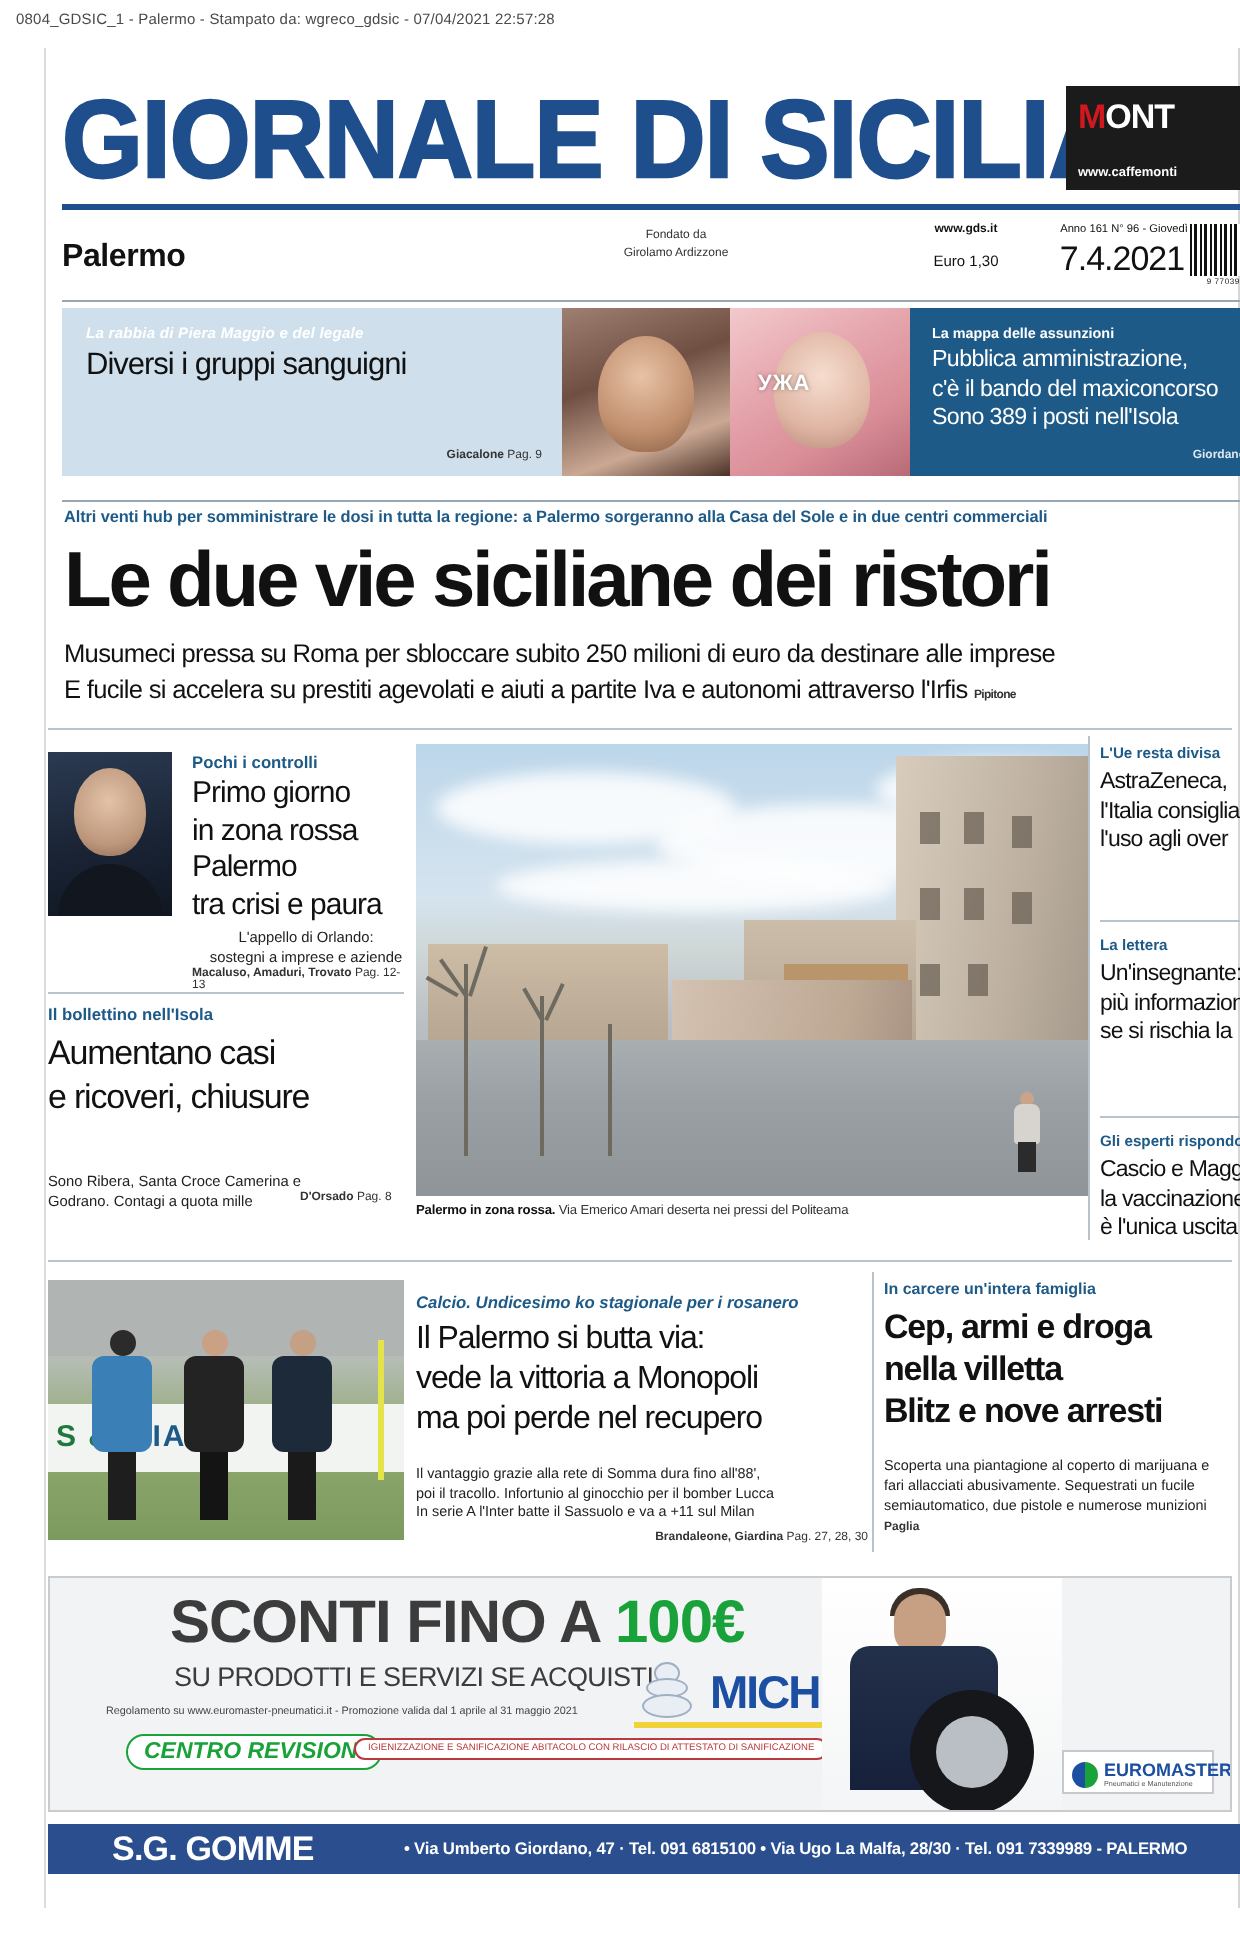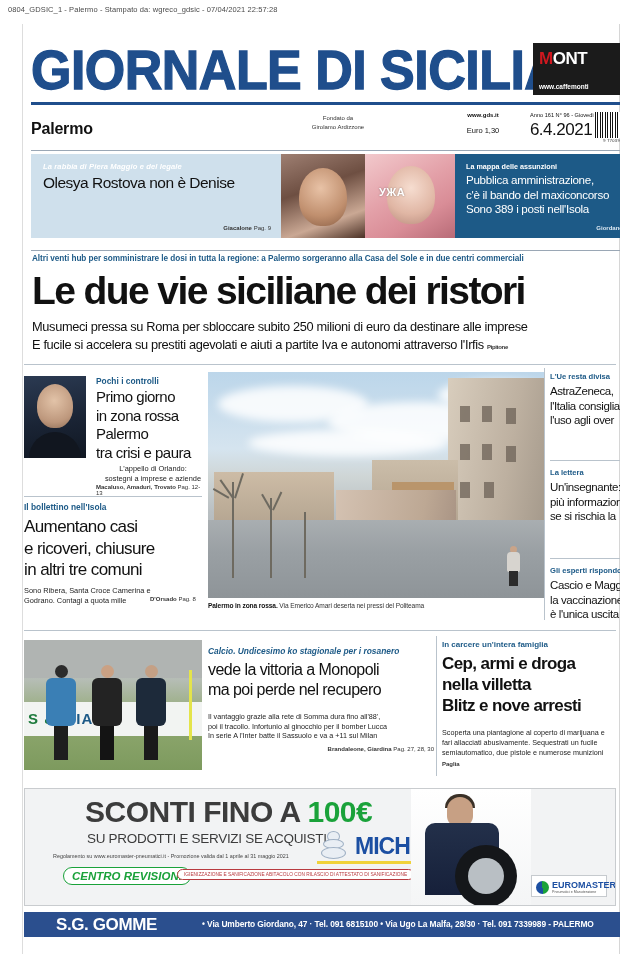--- a/index.html
+++ b/index.html
@@ -379,31 +379,31 @@
 
     <div class="infobar">
       <div class="city">Palermo</div>
       <div class="founded">
         <div>Fondato da</div>
         <div>Girolamo Ardizzone</div>
       </div>
       <div class="webs">www.gds.it</div>
       <div class="price">Euro 1,30</div>
       <div class="issue">Anno 161 N° 96 - Giovedì</div>
-      <div class="dateline">6.4.2021</div>
+      <div class="dateline">7.4.2021</div>
       <div class="barcode"></div>
       <div class="barcode-num">9 770391 460046</div>
     </div>
     <div class="rule-thin" style="top:126px;"></div>
 
     <div class="teasers">
       <div class="teaser-left">
         <div class="kick">La rabbia di Piera Maggio e del legale</div>
         <div class="ttl">
-          <div>Olesya Rostova non è Denise</div>
+          <div>Diversi i gruppi sanguigni</div>
         </div>
         <div class="by">
           <b>Giacalone</b>
           <span>Pag. 9</span>
         </div>
       </div>
       <div class="tphoto tphoto-a"></div>
       <div class="tphoto tphoto-b">
         <span class="ru">УЖА</span>
       </div>
@@ -450,21 +450,20 @@
       <span>Pag. 12-13</span>
     </div>
   </div>
   <div class="colrule" style="left:24px;top:496px;width:178px;height:1px;"></div>
 
   <div class="lcol2">
     <div class="lc2-kick">Il bollettino nell'Isola</div>
     <div class="lc2-ttl">
       <div>Aumentano casi</div>
       <div>e ricoveri, chiusure</div>
-      <div>in altri tre comuni</div>
     </div>
     <div class="lc2-sub">
       <div>Sono Ribera, Santa Croce Camerina e</div>
       <div>Godrano. Contagi a quota mille</div>
     </div>
     <div class="lc2-by">
       <b>D'Orsado</b>
       <span>Pag. 8</span>
     </div>
   </div>
@@ -564,20 +563,21 @@
       <div class="head" style="background:#c4a085;"></div>
       <div class="torso" style="background:#1d2a3a;"></div>
       <div class="legs" style="background:#1a1a1a;"></div>
     </div>
     <div class="flagpost"></div>
   </div>
 
   <div class="scol">
     <div class="k">Calcio. Undicesimo ko stagionale per i rosanero</div>
     <div class="t">
+      <div>Il Palermo si butta via:</div>
       <div>vede la vittoria a Monopoli</div>
       <div>ma poi perde nel recupero</div>
     </div>
     <div class="s">
       <div>Il vantaggio grazie alla rete di Somma dura fino all'88',</div>
       <div>poi il tracollo. Infortunio al ginocchio per il bomber Lucca</div>
       <div>In serie A l'Inter batte il Sassuolo e va a +11 sul Milan</div>
     </div>
     <div class="b">
       <b>Brandaleone, Giardina</b>

